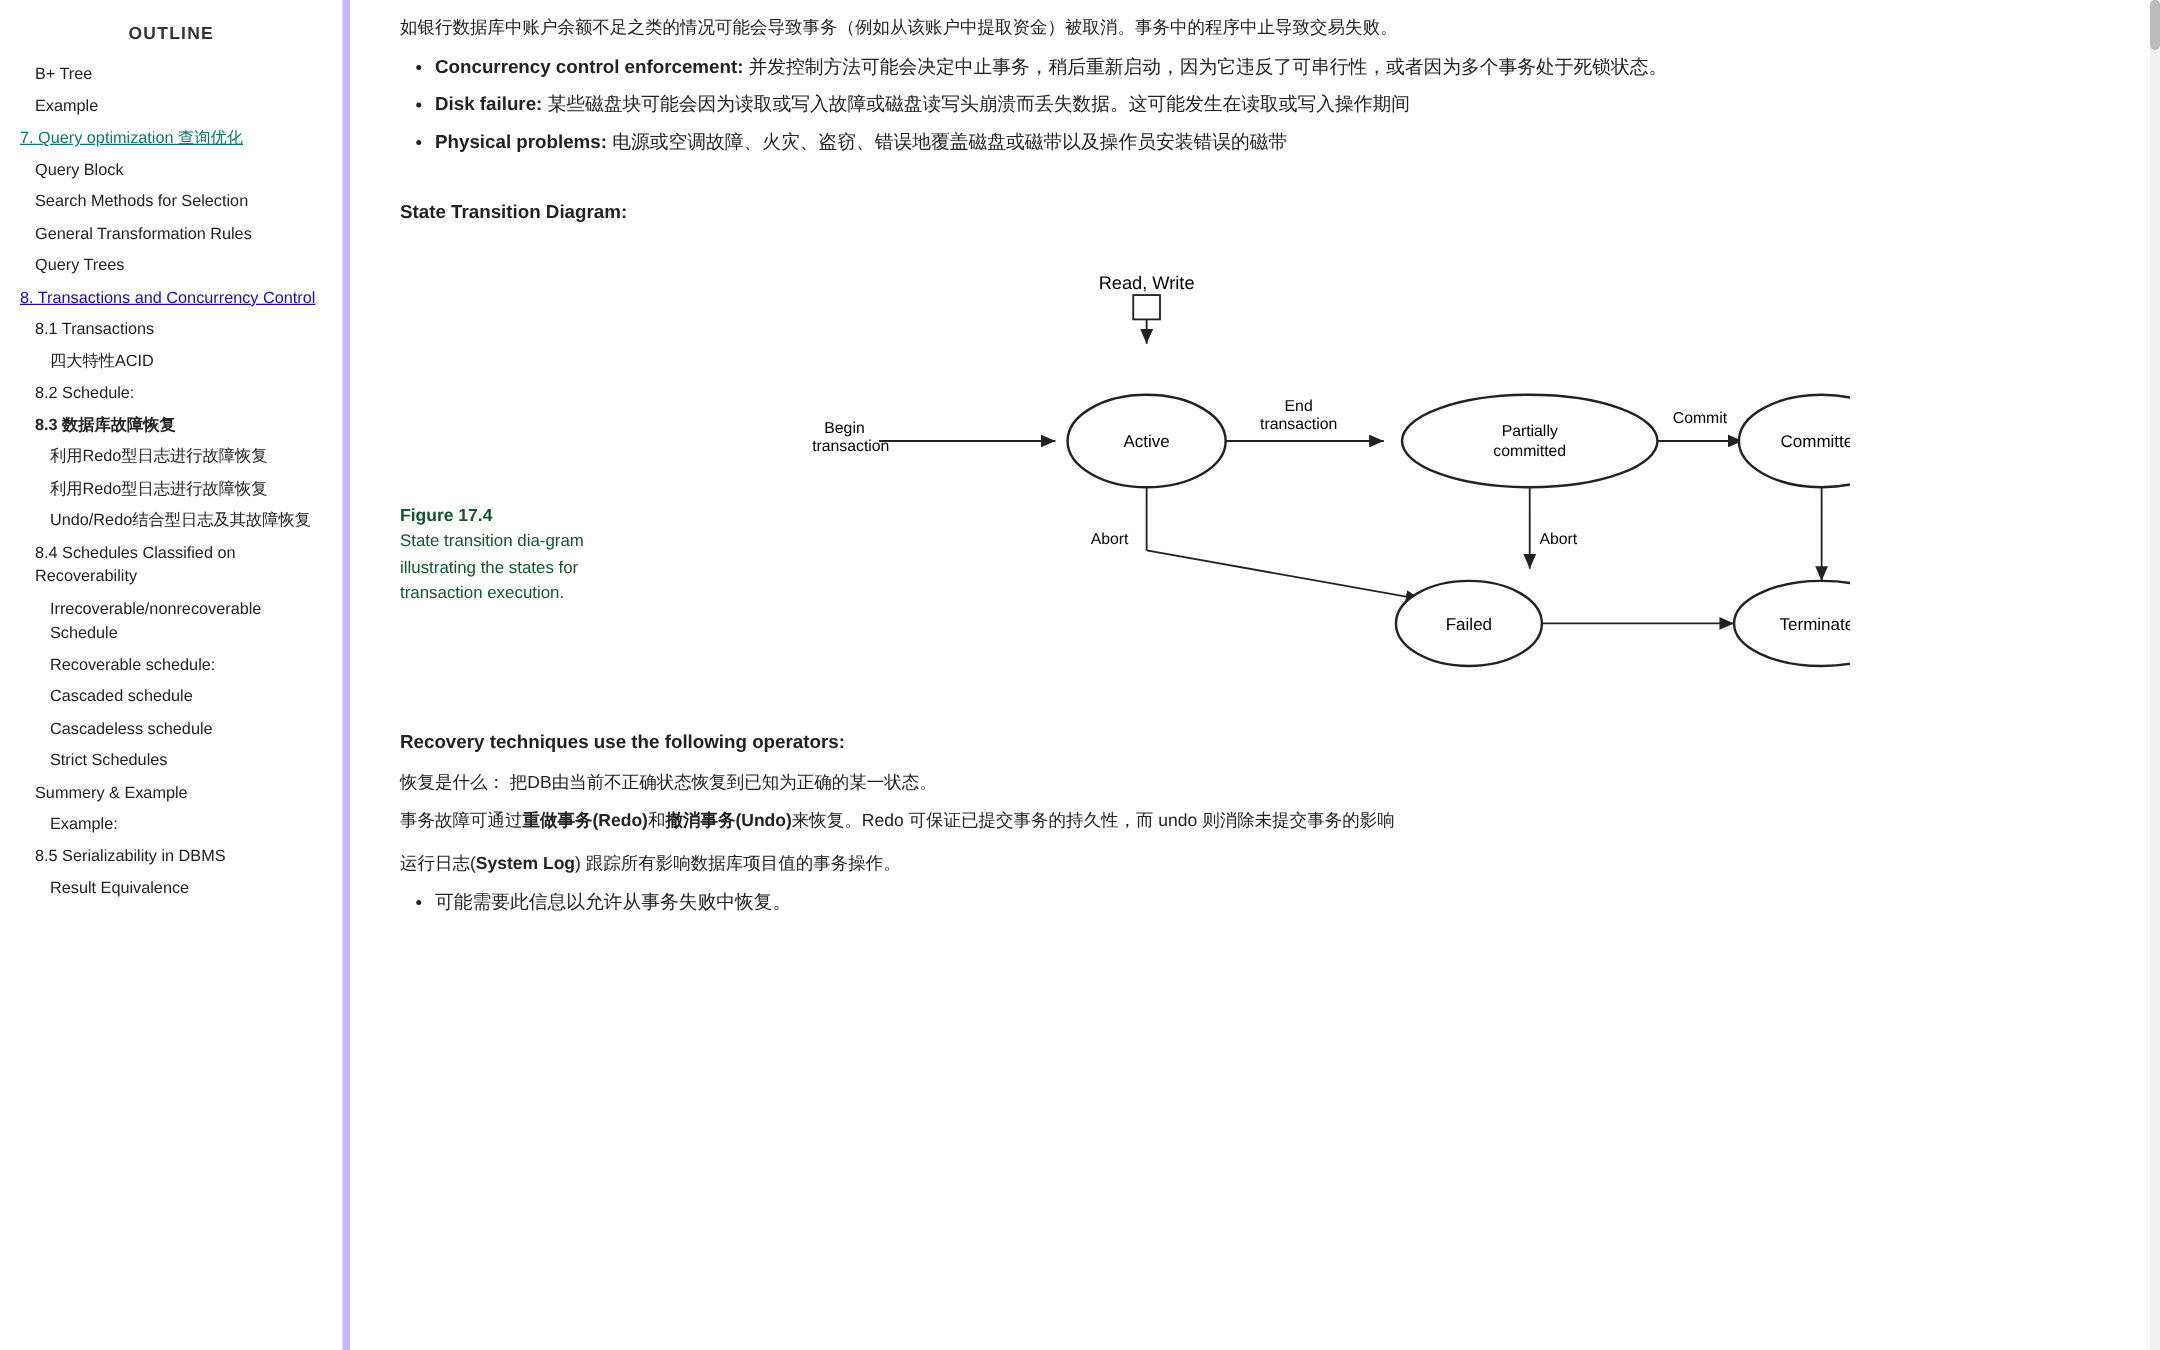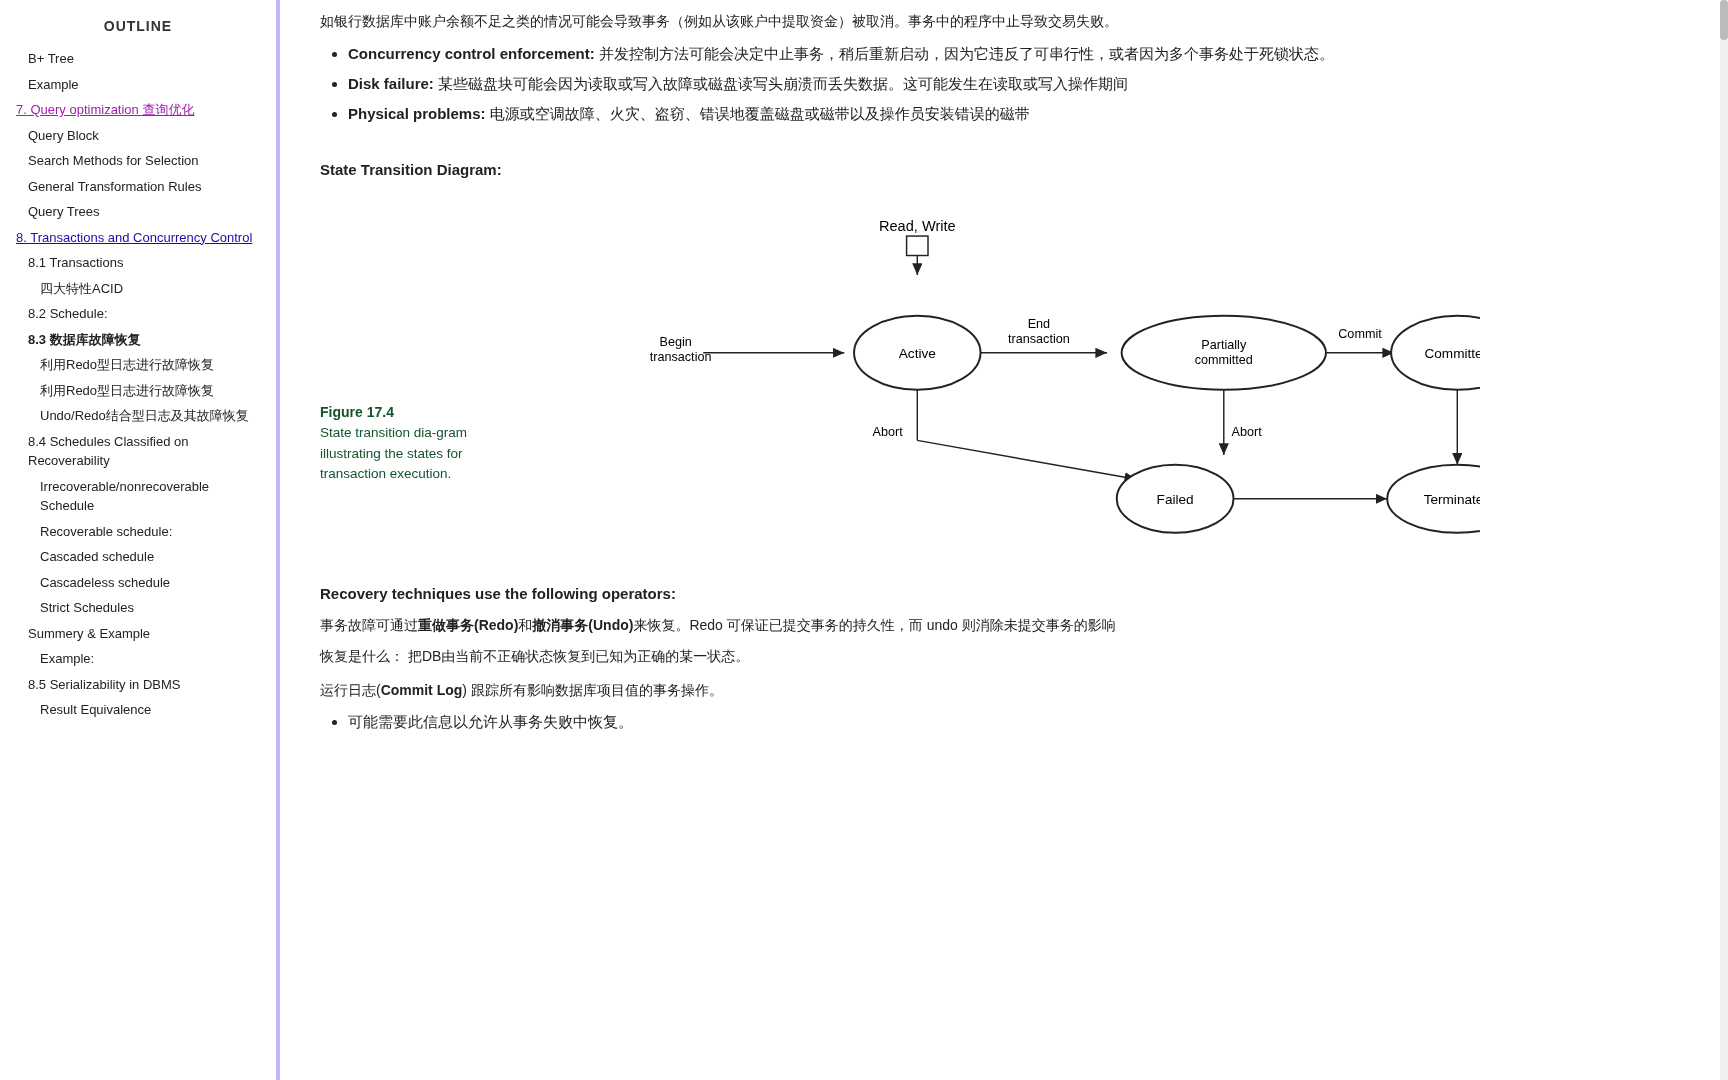--- a/index.html
+++ b/index.html
@@ -3,21 +3,21 @@
   <meta charset="utf-8">
   <style>
     * { box-sizing: border-box; margin: 0; padding: 0; }
     body { font-family: Arial, sans-serif; display: flex; height: 1080px; overflow: hidden; background: #fff; }
 
     
     #sidebar {
       width: 280px;
       min-width: 280px;
       background: #fff;
-      border-right: 4px solid #c4b5fd;
+      border-right: 6px solid #c4b5fd;
       overflow-y: auto;
       padding: 10px 0;
       font-size: 13px;
       color: #222;
     }
     #sidebar .outline-title {
       text-align: center;
       font-weight: bold;
       font-size: 14px;
       padding: 8px 0 12px 0;
@@ -97,21 +97,21 @@
   </style>
 </head>
 <body>
 
 <div id="sidebar">
   <div class="outline-title">OUTLINE</div>
 
   <div id="sidebar-items">
       <div class="sidebar-item indent1">B+ Tree</div>
       <div class="sidebar-item indent1">Example</div>
-      <div class="sidebar-item indent0"><a href="#" style="color: #a21caf;">7. Query optimization 查询优化</a></div>
+      <div class="sidebar-item indent0"><a href="#" style="color: #0f766e;">7. Query optimization 查询优化</a></div>
       <div class="sidebar-item indent1">Query Block</div>
       <div class="sidebar-item indent1">Search Methods for Selection</div>
       <div class="sidebar-item indent1">General Transformation Rules</div>
       <div class="sidebar-item indent1">Query Trees</div>
       <div class="sidebar-item indent0"><a href="#" style="color: rgb(26, 13, 171);">8. Transactions and Concurrency Control</a></div>
       <div class="sidebar-item indent1">8.1 Transactions</div>
       <div class="sidebar-item indent2">四大特性ACID</div>
       <div class="sidebar-item indent1">8.2 Schedule:</div>
       <div class="sidebar-item indent1" style="font-weight: bold;">8.3 数据库故障恢复</div>
       <div class="sidebar-item indent2">利用Redo型日志进行故障恢复</div>
@@ -209,30 +209,30 @@
 
     <div class="figure-caption">
       <div class="fig-title">Figure 17.4</div>
       <div>State transition dia-gram illustrating the states for transaction execution.</div>
     </div>
   </div>
 
   <p class="section-title" style="margin-top: 10px; font-size: 15px; font-weight: bold;">Recovery techniques use the following operators:</p>
 
   <p style="margin: 8px 0; font-size: 14px;">
+    恢复是什么： 把DB由当前不正确状态恢复到已知为正确的某一状态。
+  </p>
+
+  <p style="margin: 8px 0; font-size: 14px;">
     事务故障可通过<strong>重做事务(Redo)</strong>和<strong>撤消事务(Undo)</strong>来恢复。Redo 可保证已提交事务的持久性，而 undo 则消除未提交事务的影响
   </p>
 
-  <p style="margin: 8px 0; font-size: 14px;">
-    恢复是什么： 把DB由当前不正确状态恢复到已知为正确的某一状态。
-  </p>
-
 
   <p style="margin: 12px 0 6px 0; font-size: 14px;">
-    运行日志(<strong>Commit Log</strong>) 跟踪所有影响数据库项目值的事务操作。
+    运行日志(<strong>System Log</strong>) 跟踪所有影响数据库项目值的事务操作。
   </p>
 
   <ul class="bullet-list">
     <li>可能需要此信息以允许从事务失败中恢复。</li>
   </ul>
 </div>
 
 <div id="scrollbar-track">
   <div id="scrollbar-thumb"></div>
 </div>

